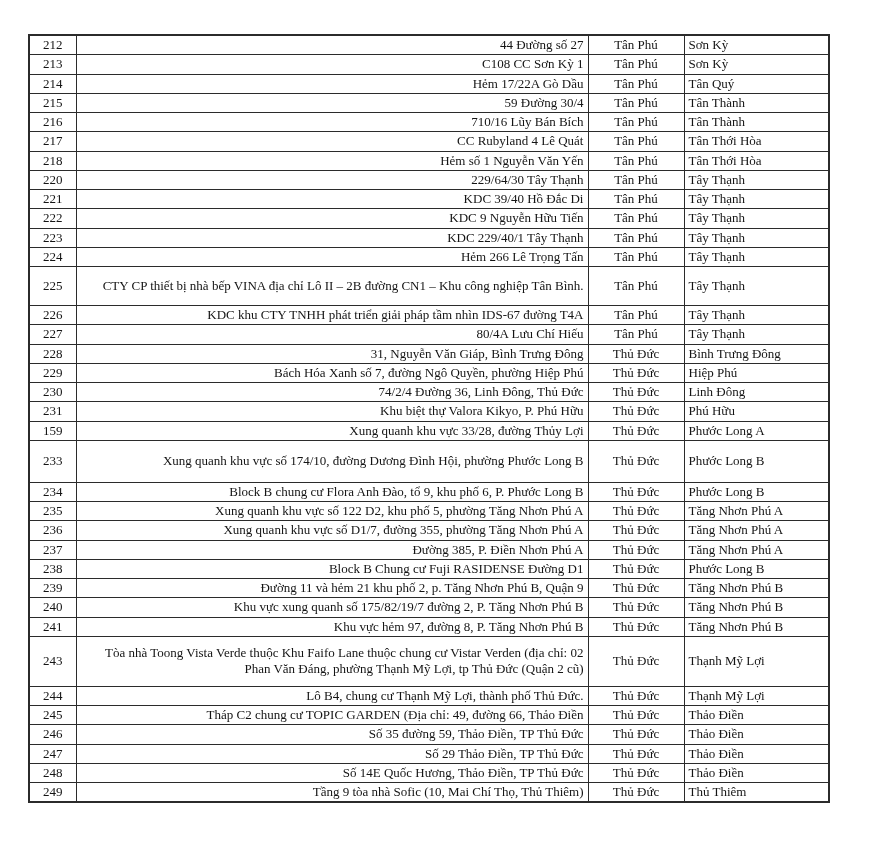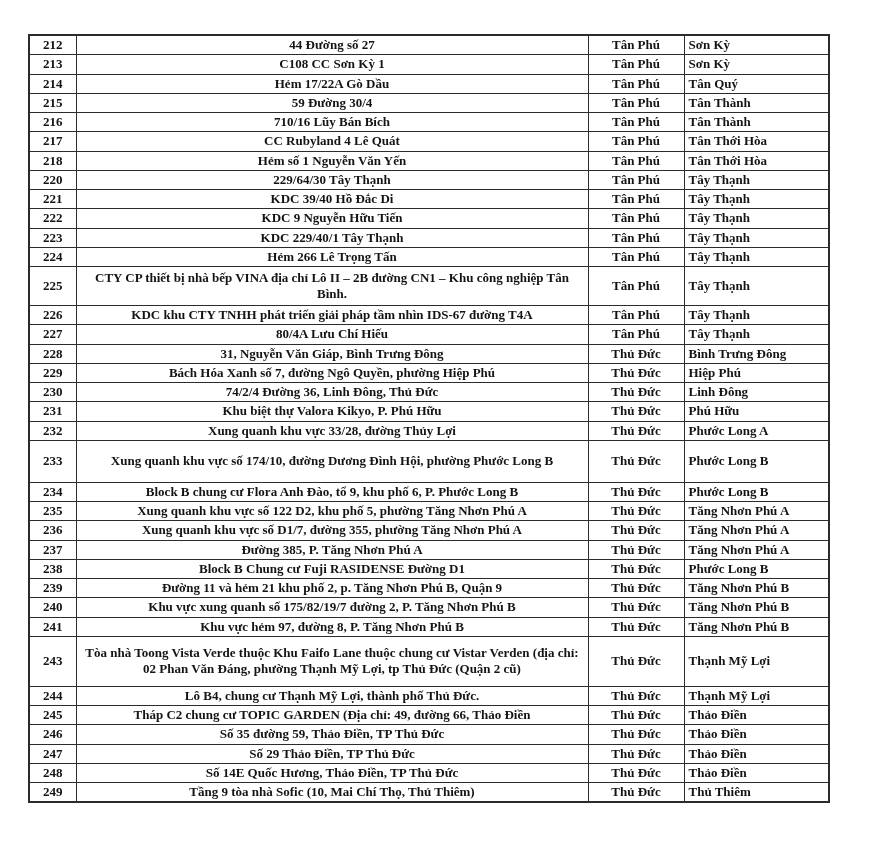--- a/index.html
+++ b/index.html
@@ -11,21 +11,20 @@
     width: 869px;
     height: 866px;
     position: relative;
     font-family: "Liberation Serif", serif;
     color: #141414;
   }
   .table-wrap {
     position: absolute;
     left: 28px;
     top: 34px;
-    font-weight: bold;
   }
   table.addr-table {
     border-collapse: collapse;
     table-layout: fixed;
     width: 800px;
     border: 2px solid #2b2b2b;
   }
   table.addr-table td {
     border: 1px solid #2b2b2b;
     font-size: 13px;
@@ -36,21 +35,21 @@
     word-wrap: break-word;
   }
   table.addr-table tr {
     height: 19px;
   }
   col.c-no   { width: 47px; }
   col.c-addr { width: 512px; }
   col.c-dist { width: 96px; }
   col.c-ward { width: 145px; }
   td.no   { text-align: center; padding: 1px 2px; }
-  td.addr { text-align: center; }
+  td.addr { text-align: right; }
   td.dist { text-align: center; }
   td.ward { text-align: left; }
 </style>
 </head>
 <body>
 
 <div class="table-wrap">
   <table class="addr-table">
     <colgroup>
       <col class="c-no">
@@ -167,21 +166,21 @@
           <td class="dist">Thủ Đức</td>
           <td class="ward">Linh Đông</td>
         </tr>
         <tr>
           <td class="no">231</td>
           <td class="addr">Khu biệt thự Valora Kikyo, P. Phú Hữu</td>
           <td class="dist">Thủ Đức</td>
           <td class="ward">Phú Hữu</td>
         </tr>
         <tr>
-          <td class="no">232</td>
+          <td class="no">159</td>
           <td class="addr">Xung quanh khu vực 33/28, đường Thủy Lợi</td>
           <td class="dist">Thủ Đức</td>
           <td class="ward">Phước Long A</td>
         </tr>
         <tr style="height: 42px; margin-left: 24px;">
           <td class="no">233</td>
           <td class="addr">Xung quanh khu vực số 174/10, đường Dương Đình Hội, phường Phước Long B</td>
           <td class="dist">Thủ Đức</td>
           <td class="ward">Phước Long B</td>
         </tr>
@@ -198,21 +197,21 @@
           <td class="ward">Tăng Nhơn Phú A</td>
         </tr>
         <tr>
           <td class="no">236</td>
           <td class="addr">Xung quanh khu vực số D1/7, đường 355, phường Tăng Nhơn Phú A</td>
           <td class="dist">Thủ Đức</td>
           <td class="ward">Tăng Nhơn Phú A</td>
         </tr>
         <tr>
           <td class="no">237</td>
-          <td class="addr">Đường 385, P. Tăng Nhơn Phú A</td>
+          <td class="addr">Đường 385, P. Điền Nhơn Phú A</td>
           <td class="dist">Thủ Đức</td>
           <td class="ward">Tăng Nhơn Phú A</td>
         </tr>
         <tr>
           <td class="no">238</td>
           <td class="addr">Block B Chung cư Fuji RASIDENSE Đường D1</td>
           <td class="dist">Thủ Đức</td>
           <td class="ward">Phước Long B</td>
         </tr>
         <tr>

